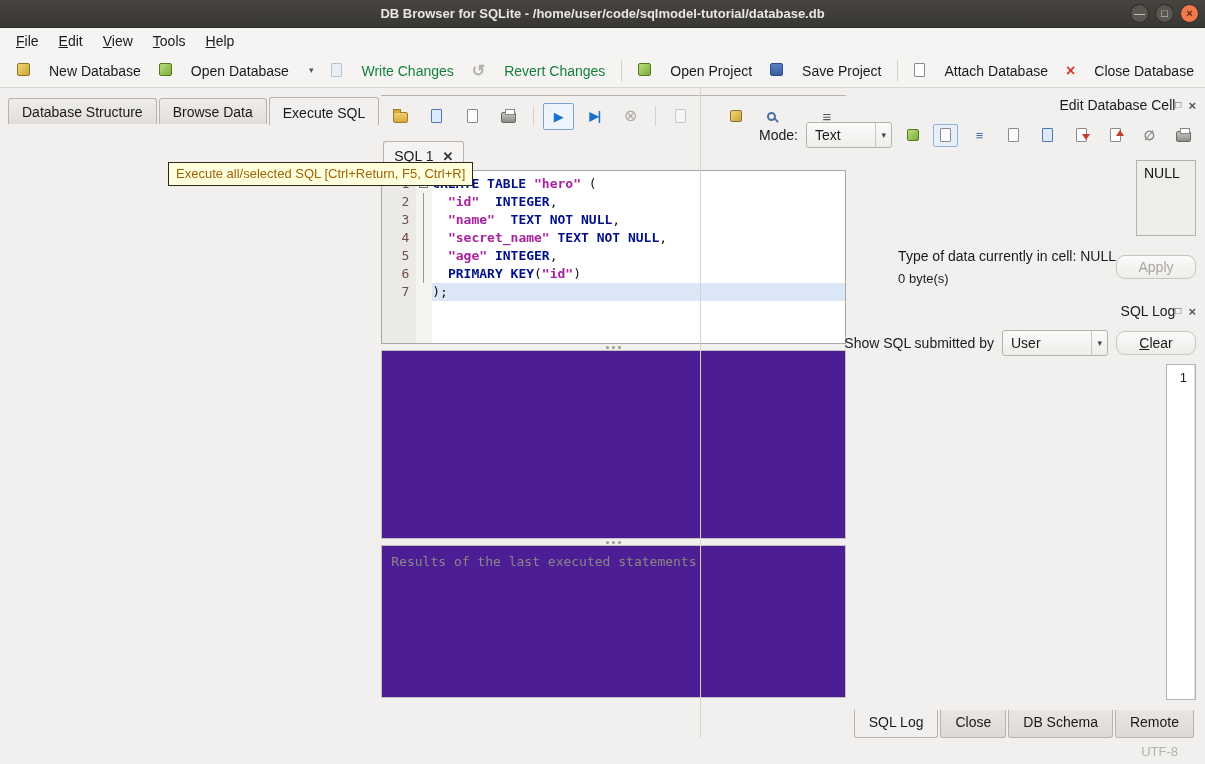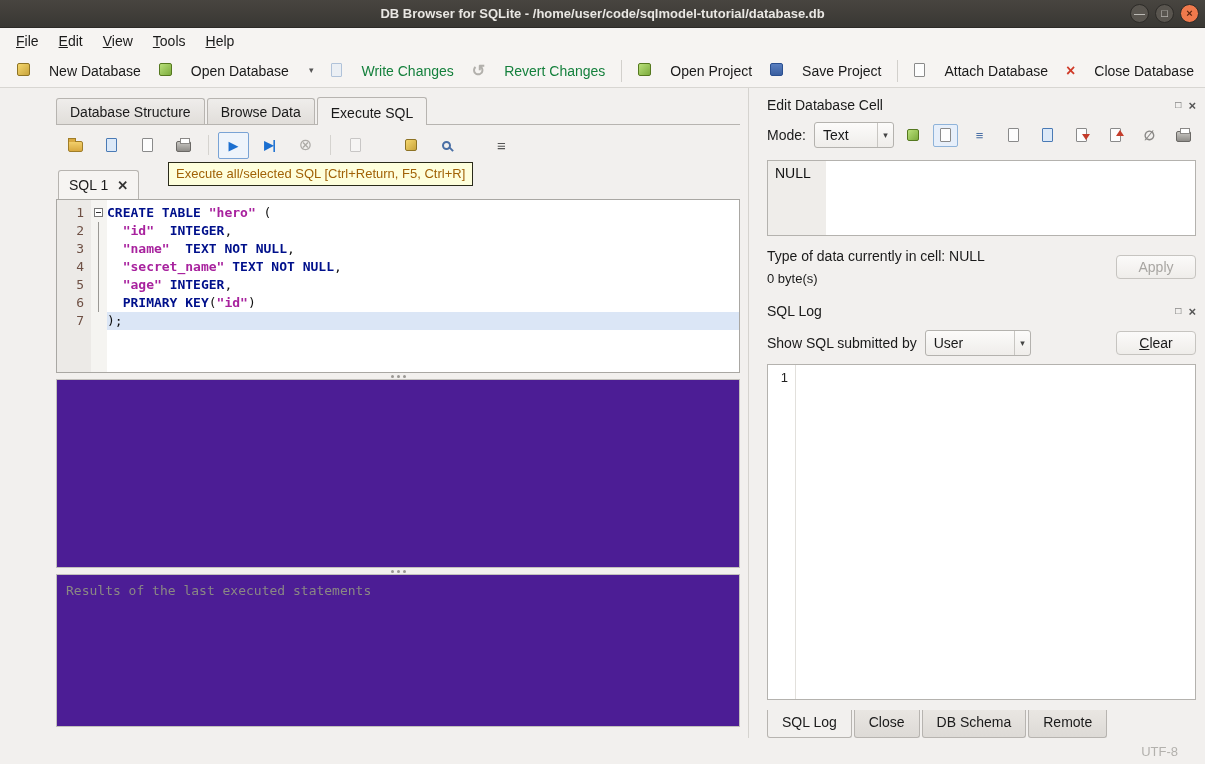--- a/index.html
+++ b/index.html
@@ -57,21 +57,21 @@
   .gly.playline { color:#1b6fd0; font-size:12px; font-weight:bold; letter-spacing:-1px; }
   .gly.stop { color:#adaba7; font-size:16px; }
   .gly.format { color:#555; font-size:15px; font-weight:bold; }
   .gly.null { color:#8a8886; font-size:13px; font-weight:bold; }
   .gly.wrap { color:#4a6fa5; font-size:13px; font-weight:bold; }
 
   
   .main { flex:1; display:flex; min-height:0; }
 
   
-  .left { width:700px; flex:none; display:flex; flex-direction:column; padding:7px 8px 0 8px;margin-left:48px; }
+  .left { width:700px; flex:none; display:flex; flex-direction:row; padding:7px 8px 0 8px; }
   .tabbar { display:flex; align-items:flex-end; height:29px; flex:none; }
   .tab { padding:5px 13px 4px 13px; background:linear-gradient(#efedeb,#e1deda); border:1px solid #b7b4b0;
     border-bottom:none; border-radius:3px 3px 0 0; margin-right:2px; font-size:14px; position:relative; }
   .tab.active { background:#f2f0ee; padding-top:7px; margin-bottom:-1px; z-index:2; }
   .page { flex:1; display:flex; flex-direction:column; border-top:1px solid #b7b4b0; min-height:0; }
 
   .sqltoolbar { display:flex; align-items:center; gap:5px; padding:7px 4px; height:40px; flex:none; }
   .sic { width:31px; height:27px; display:flex; align-items:center; justify-content:center; border:1px solid transparent; background:transparent; }
   .sic.focused { border:1px solid #79a3d5; background:#eef4fb; border-radius:2px; }
   .vsep { width:1px; height:20px; background:#d5d3cf; margin:0 4px; flex:none; }
@@ -100,21 +100,21 @@
   .splitterh { height:6px; flex:none; display:flex; align-items:center; justify-content:center; }
   .dots { display:flex; gap:3px; }
   .dot { width:3px; height:3px; border-radius:50%; background:#9a9894; }
 
   .pane { border:1px solid #c2c0bc; background:#4c1d95; }
   .pane.middle { height:189px; flex:none; }
   .pane.bottom { height:153px; flex:none; margin-bottom:9px; padding:8px 9px;
     font-family:"DejaVu Sans Mono", monospace; font-size:13px; color:#8a8884; }
 
   
-  .right { flex:1; display:flex; flex-direction:column; border-left:1px solid #d5d3cf; padding:6px 9px 0 18px; min-width:0; }
+  .right { flex:1; display:flex; flex-direction:column; border-left:1px solid #d5d3cf; padding:6px 9px 0 1px; min-width:0;align-items:flex-end; }
   .dock-title { display:flex; align-items:center; height:22px; flex:none; }
   .dock-title .t { flex:1; font-size:14px; }
   .dockbtns { display:flex; gap:7px; align-items:center; }
   .dbtn { font-size:10px; color:#555; line-height:1; }
   .dbtn.x { font-size:13px; font-weight:bold; }
 
   .mode-row { display:flex; align-items:center; gap:8px; margin:6px 0 4px 0; flex:none; }
   .combo { display:flex; align-items:center; height:26px; border:1px solid #b4b2ae; border-radius:3px;
     background:linear-gradient(#fcfbfa,#efedea); padding:0 0 0 8px; font-size:14px; }
   .combo .cv { padding-right:12px; }
@@ -126,21 +126,21 @@
   .mib.selected { border-color:#8fb3d9; background:#e7effa; border-radius:2px; }
 
   .cellbox { height:76px; flex:none; border:1px solid #b4b2ae; background:#fff; display:flex; margin:8px 0 12px 0; }
   .cell-gutter { width:58px; flex:none; background:#efedea; padding:4px 0 0 7px; font-size:14px; color:#111; }
   .cell-area { flex:1; background:#fff; }
 
   .info-row { display:flex; align-items:center; flex:none; }
   .info-texts { flex:1; display:flex; flex-direction:column; gap:7px; }
   .type-line { font-size:14px; }
   .size-line { font-size:13px; }
-  .btn { height:24px; min-width:80px; padding:3px 18px 0 18px; border:1px solid #c6c4c0; border-radius:4px; text-align:center;
+  .btn { height:24px; min-width:80px; padding:3px 18px 0 18px; border:1px solid #c6c4c0; border-radius:9px; text-align:center;
     background:linear-gradient(#fbfaf9,#efedea); font-size:14px; }
   .btn.disabled { color:#a8a6a2; }
   .btn.clear::first-letter { text-decoration:underline; }
 
   .loghead { margin-top:14px; }
   .filter-row { display:flex; align-items:center; gap:8px; margin:8px 0 8px 0; flex:none; }
   .logbox { flex:1; min-height:0; border:1px solid #b4b2ae; background:#fff; display:flex; margin-bottom:10px; }
   .log-gutter { width:28px; flex:none; border-right:1px solid #e2e0dc; padding:5px 7px 0 0; text-align:right; font-size:13px; color:#222; }
 
   .rtabs { display:flex; height:28px; flex:none; }

